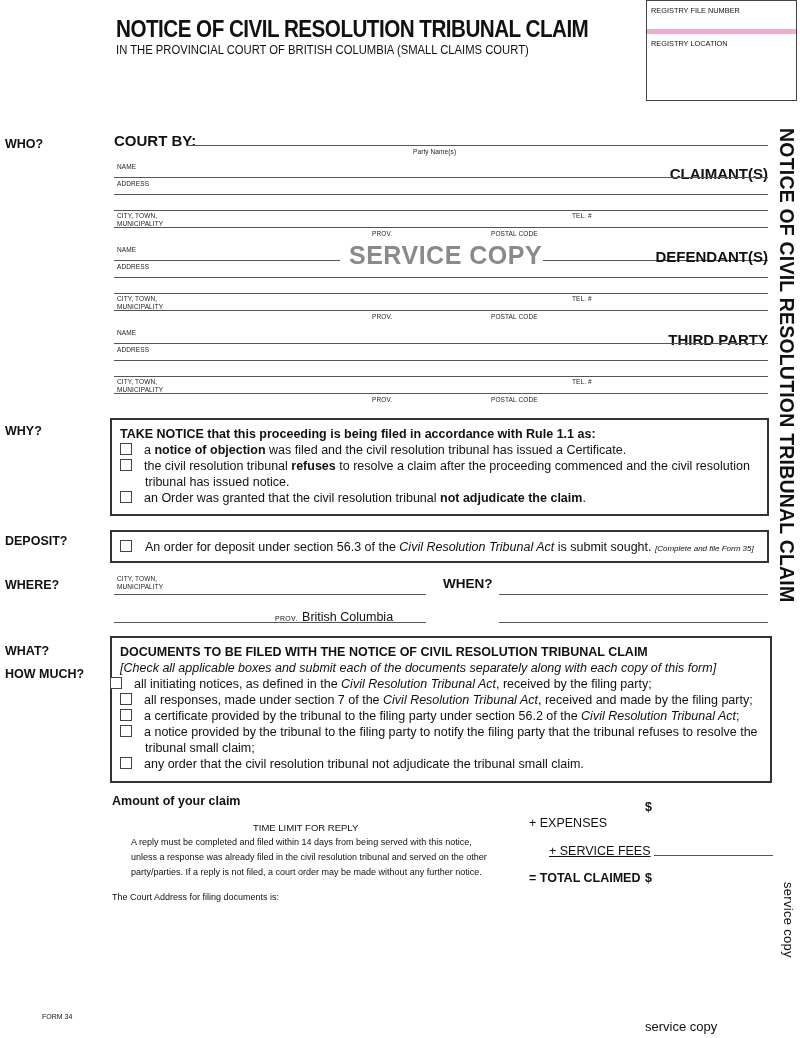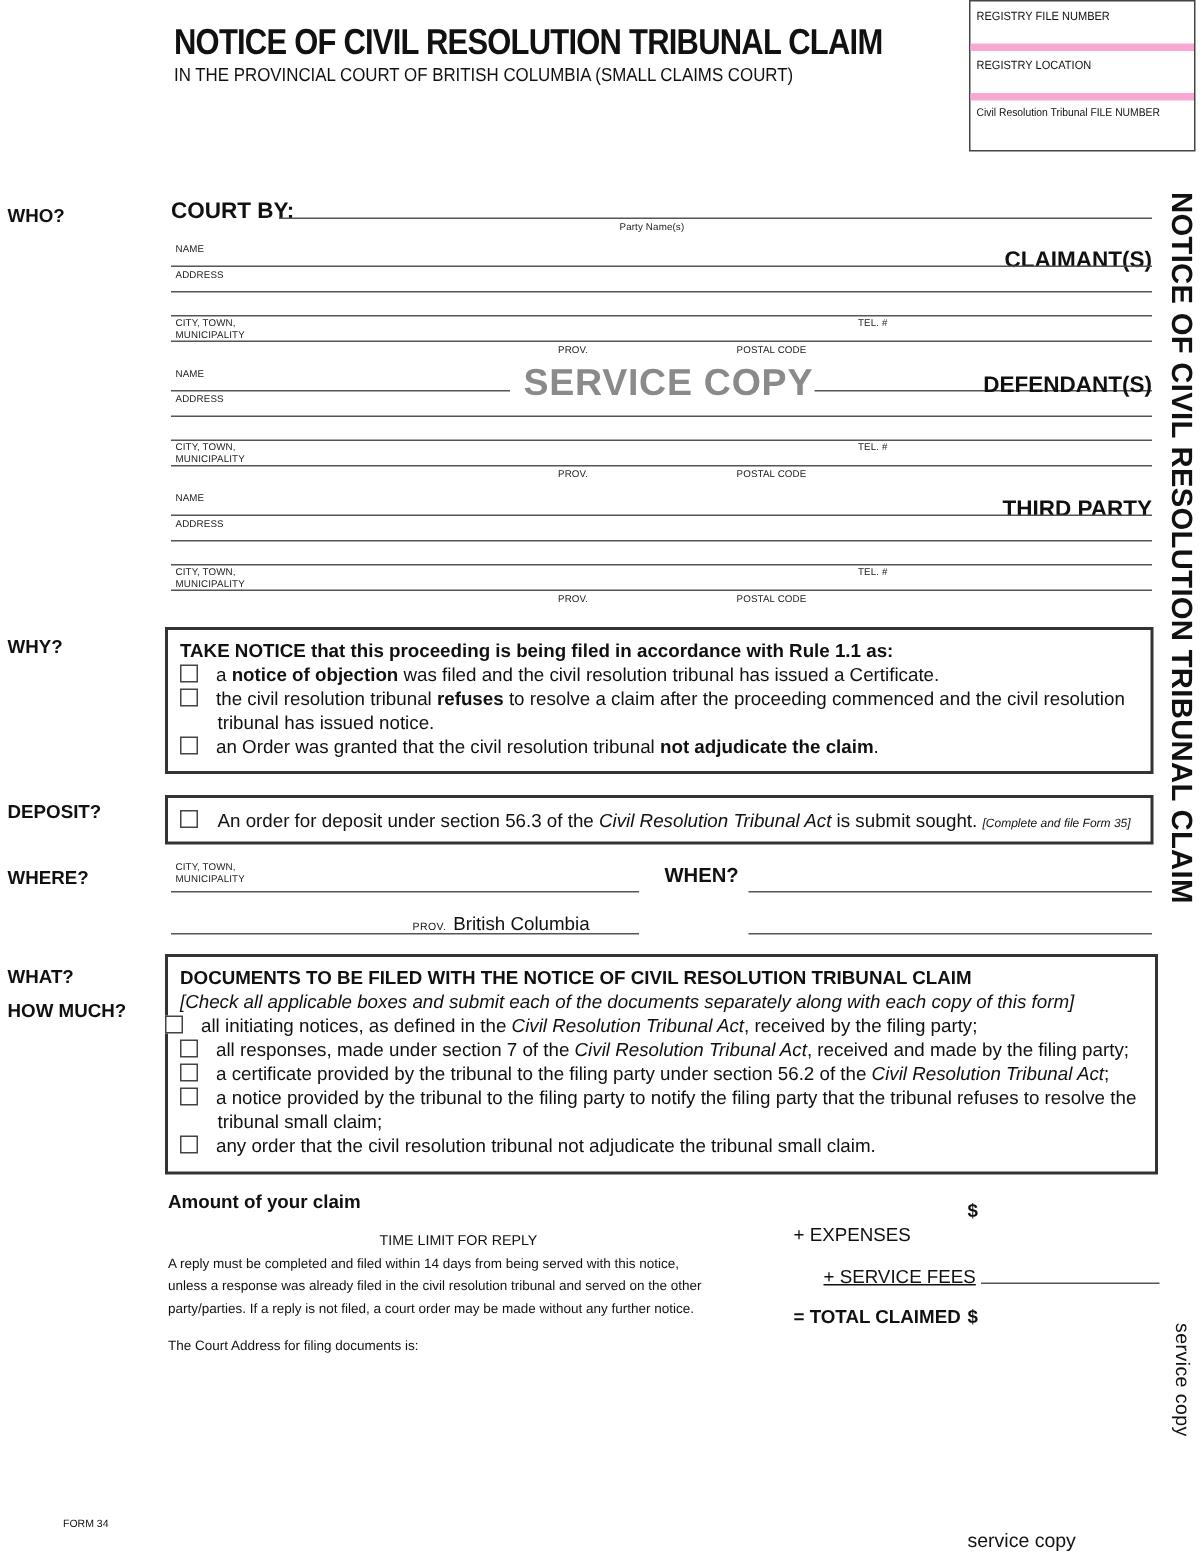--- a/index.html
+++ b/index.html
@@ -32,37 +32,34 @@
   
   .box { position: absolute; border: 2px solid #333; background: #fff; }
   .box-row { position: absolute; left: 8px; right: 8px; font-size: 12.5px; line-height: 16px; }
   .chk { display: inline-block; width: 12px; height: 12px; border: 1px solid #444; vertical-align: -1px; margin-right: 12px; background: #fff; cursor: pointer; }
   .indent { padding-left: 25px; text-indent: -25px; }
   .b { font-weight: bold; }
   .i { font-style: italic; }
   .note { font-size: 8px; font-style: italic; margin-top: 19px; }
 
   .amount-text { font-size: 12.5px; }
-  .small-body { font-size: 9px; line-height: 15px; }
+  .small-body { font-size: 9px; line-height: 15px; margin-left: 19px; }
 </style>
 </head>
 <body>
 
 <div class="abs" id="title">NOTICE OF CIVIL RESOLUTION TRIBUNAL CLAIM</div>
 <div class="abs" id="subtitle">IN THE PROVINCIAL COURT OF BRITISH COLUMBIA (SMALL CLAIMS COURT)</div>
 
 <div class="abs" id="registry-box">
   <div class="reg-cell" style="top:0;height:33px;">
     <span>REGISTRY FILE NUMBER</span>
   </div>
   <div class="reg-cell" style="top:33px;height:33px;">
     <span>REGISTRY LOCATION</span>
-  </div>
-  <div class="reg-cell" style="top:66px;height:33px;padding-top:3px;">
-    <span style="font-size:7.5px;">Civil Resolution Tribunal FILE NUMBER</span>
   </div>
 </div>
 
 <div class="abs label-left" style="left:5px;top:137px;">WHO?</div>
 <div class="abs label-left" style="left:5px;top:424px;">WHY?</div>
 <div class="abs label-left" style="left:5px;top:534px;">DEPOSIT?</div>
 <div class="abs label-left" style="left:5px;top:578px;">WHERE?</div>
 <div class="abs label-left" style="left:5px;top:644px;">WHAT?</div>
 <div class="abs label-left" style="left:5px;top:667px;">HOW MUCH?</div>
 

